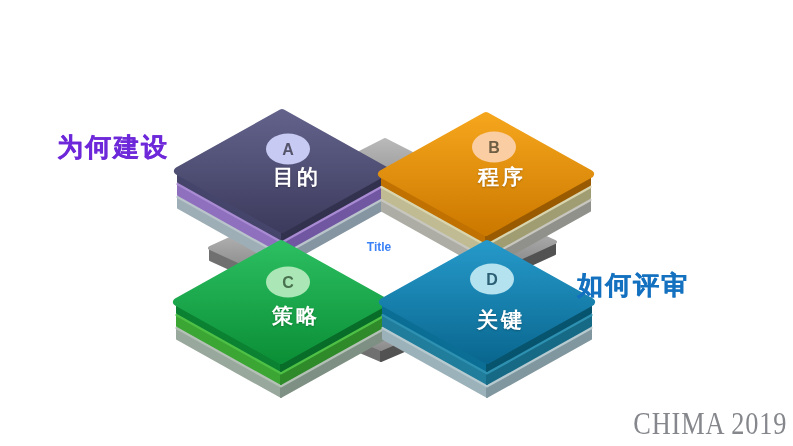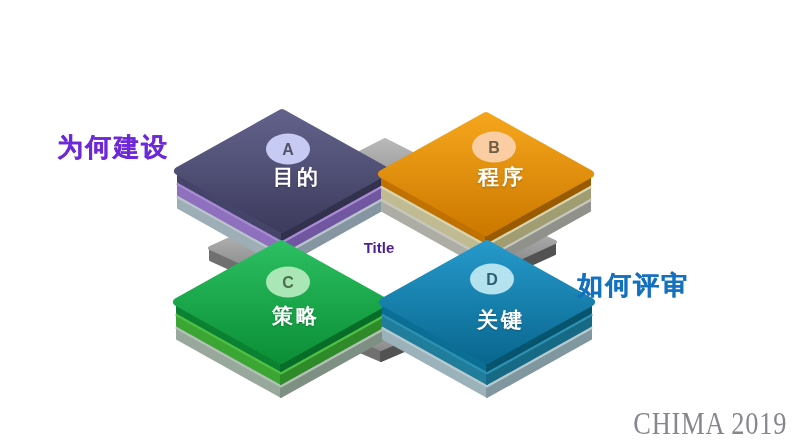--- a/index.html
+++ b/index.html
@@ -37,21 +37,21 @@
     color:#ffffff;font-weight:bold;font-size:21px;letter-spacing:3px;
     white-space:nowrap;text-shadow:0 1px 2px rgba(0,0,0,0.25);
   }
   #tlabel-A{left:297px;top:177px;}
   #tlabel-B{left:502px;top:177px;text-align:center;}
   #tlabel-C{left:296px;top:316px;}
   #tlabel-D{left:501px;top:320px;}
 
   .center-title{
     position:absolute;left:379px;top:247px;transform:translate(-50%,-50%);
-    font-weight:bold;font-size:15px;color:#4c1d95;
+    font-weight:bold;font-size:12px;color:#3b82f6;
   }
   .watermark{
     position:absolute;right:6px;bottom:4px;
     font-family:"Liberation Serif","DejaVu Serif",serif;
     font-size:31px;letter-spacing:1px;white-space:nowrap;
     transform:scaleX(0.85);transform-origin:100% 100%;
   }
 </style>
 </head>
 <body>

